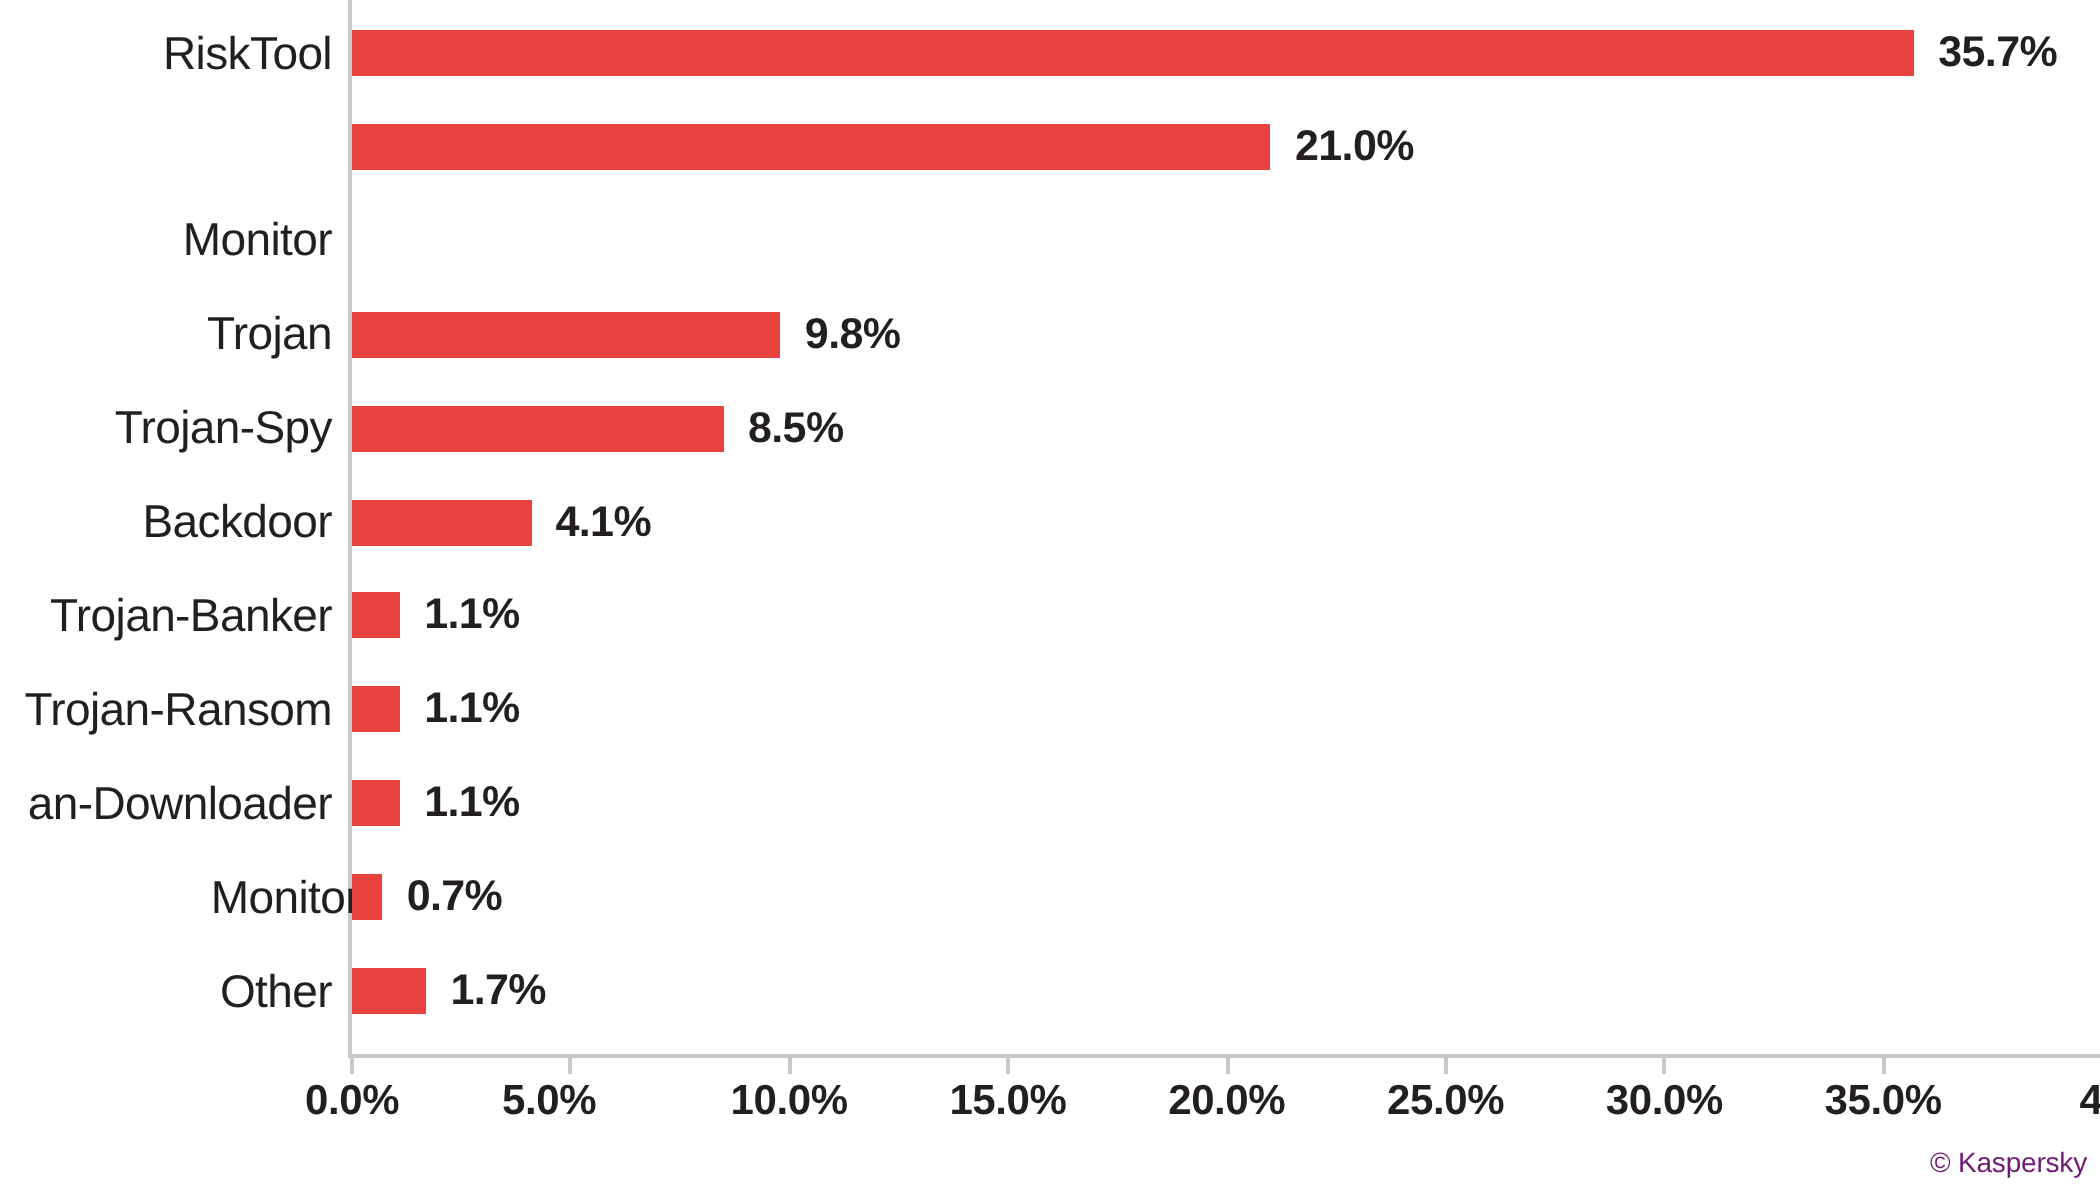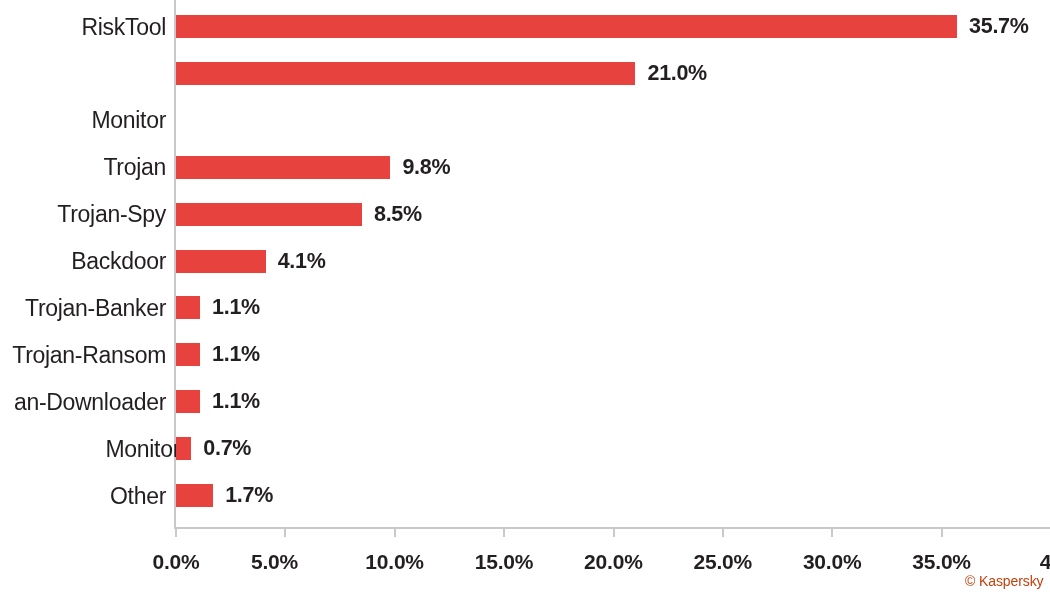--- a/index.html
+++ b/index.html
@@ -57,21 +57,20 @@
   }
 
   .tick-label {
     position: absolute;
     top: 539px;
     font-size: 21px;
     font-weight: bold;
     color: #231f20;
     white-space: nowrap;
     letter-spacing: -0.2px;
-    margin-top: 11px;
   }
 
   .row {
     position: absolute;
     left: 0;
     width: 1050px;
     height: 47px;
   }
 
   .cat-label {
@@ -108,21 +107,21 @@
     white-space: nowrap;
     margin-left: 12px;
     letter-spacing: -0.3px;
   }
 
   .watermark {
     position: absolute;
     left: 965px;
     top: 573px;
     font-size: 14px;
-    color: #c2410c;
+    color: #701a75;
     white-space: nowrap;
     letter-spacing: -0.1px;
   }
 </style>
 </head>
 <body>
 
 <div id="chart-root">
   <div class="plot">
 

